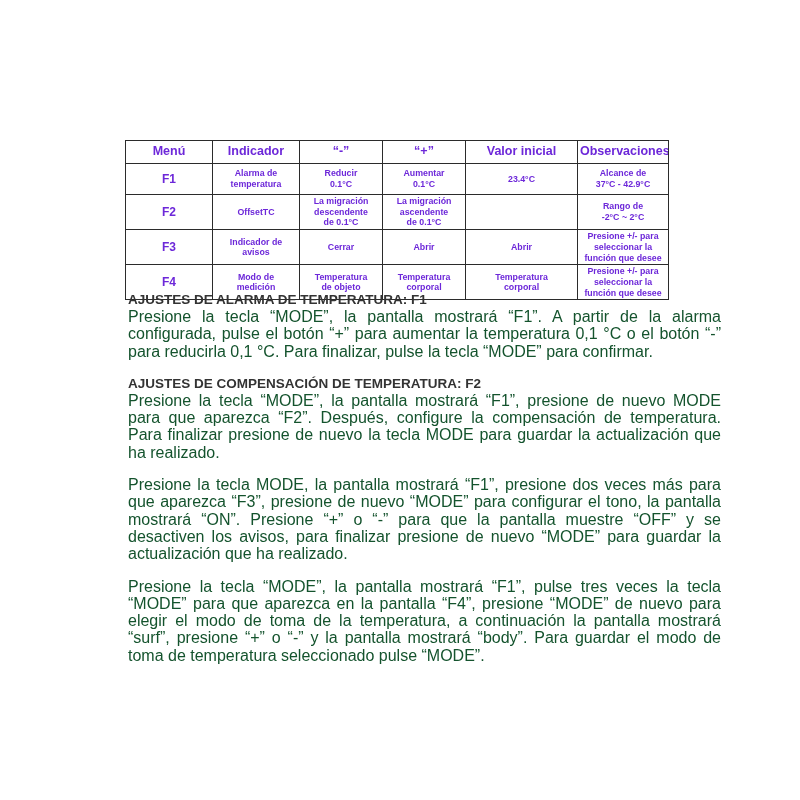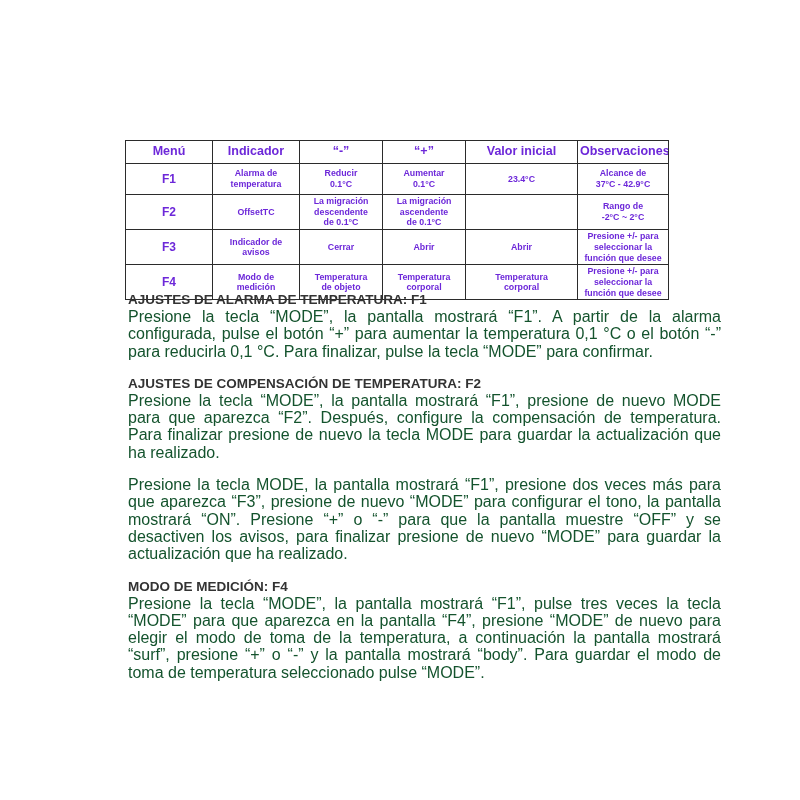--- a/index.html
+++ b/index.html
@@ -162,18 +162,17 @@
       <p>Presione la tecla “MODE”, la pantalla mostrará “F1”. A partir de la alarma configurada, pulse el botón “+” para aumentar la temperatura 0,1 °C o el botón “-” para reducirla 0,1 °C. Para finalizar, pulse la tecla “MODE” para confirmar.</p>
     </div>
     <div class="section">
       <h2>AJUSTES DE COMPENSACIÓN DE TEMPERATURA: F2</h2>
       <p>Presione la tecla “MODE”, la pantalla mostrará “F1”, presione de nuevo MODE para que aparezca “F2”. Después, configure la compensación de temperatura. Para finalizar presione de nuevo la tecla MODE para guardar la actualización que ha realizado.</p>
     </div>
     <div class="section">
       <p>Presione la tecla MODE, la pantalla mostrará “F1”, presione dos veces más para que aparezca “F3”, presione de nuevo “MODE” para configurar el tono, la pantalla mostrará “ON”. Presione “+” o “-” para que la pantalla muestre “OFF” y se desactiven los avisos, para finalizar presione de nuevo “MODE” para guardar la actualización que ha realizado.</p>
     </div>
     <div class="section">
-      <h2>MODO DE MEDICIÓN: F4</h2>
       <p>Presione la tecla “MODE”, la pantalla mostrará “F1”, pulse tres veces la tecla “MODE” para que aparezca en la pantalla “F4”, presione “MODE” de nuevo para elegir el modo de toma de la temperatura, a continuación la pantalla mostrará “surf”, presione “+” o “-” y la pantalla mostrará “body”. Para guardar el modo de toma de temperatura seleccionado pulse “MODE”.</p>
     </div>
   </div>
 
 </div>
 
 </body></html>

